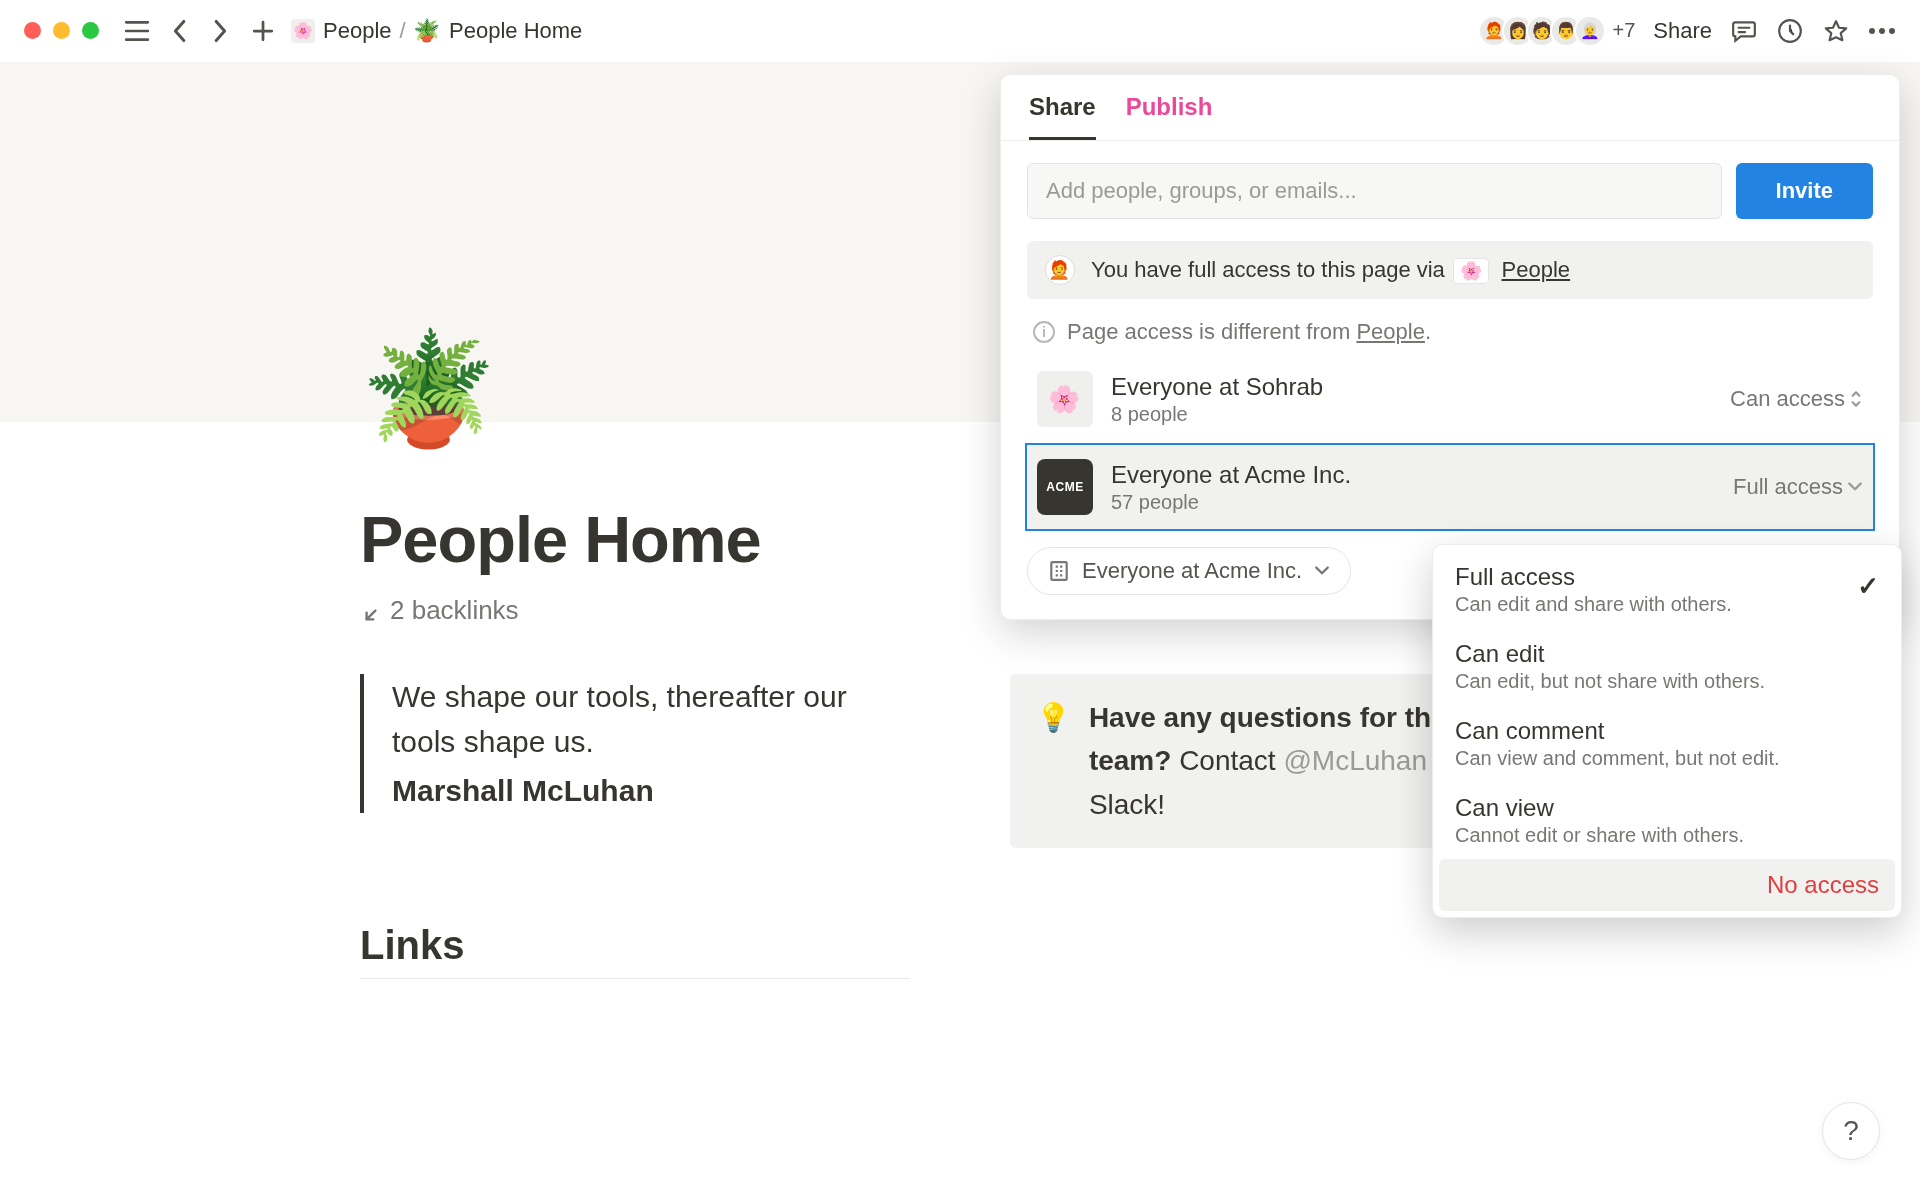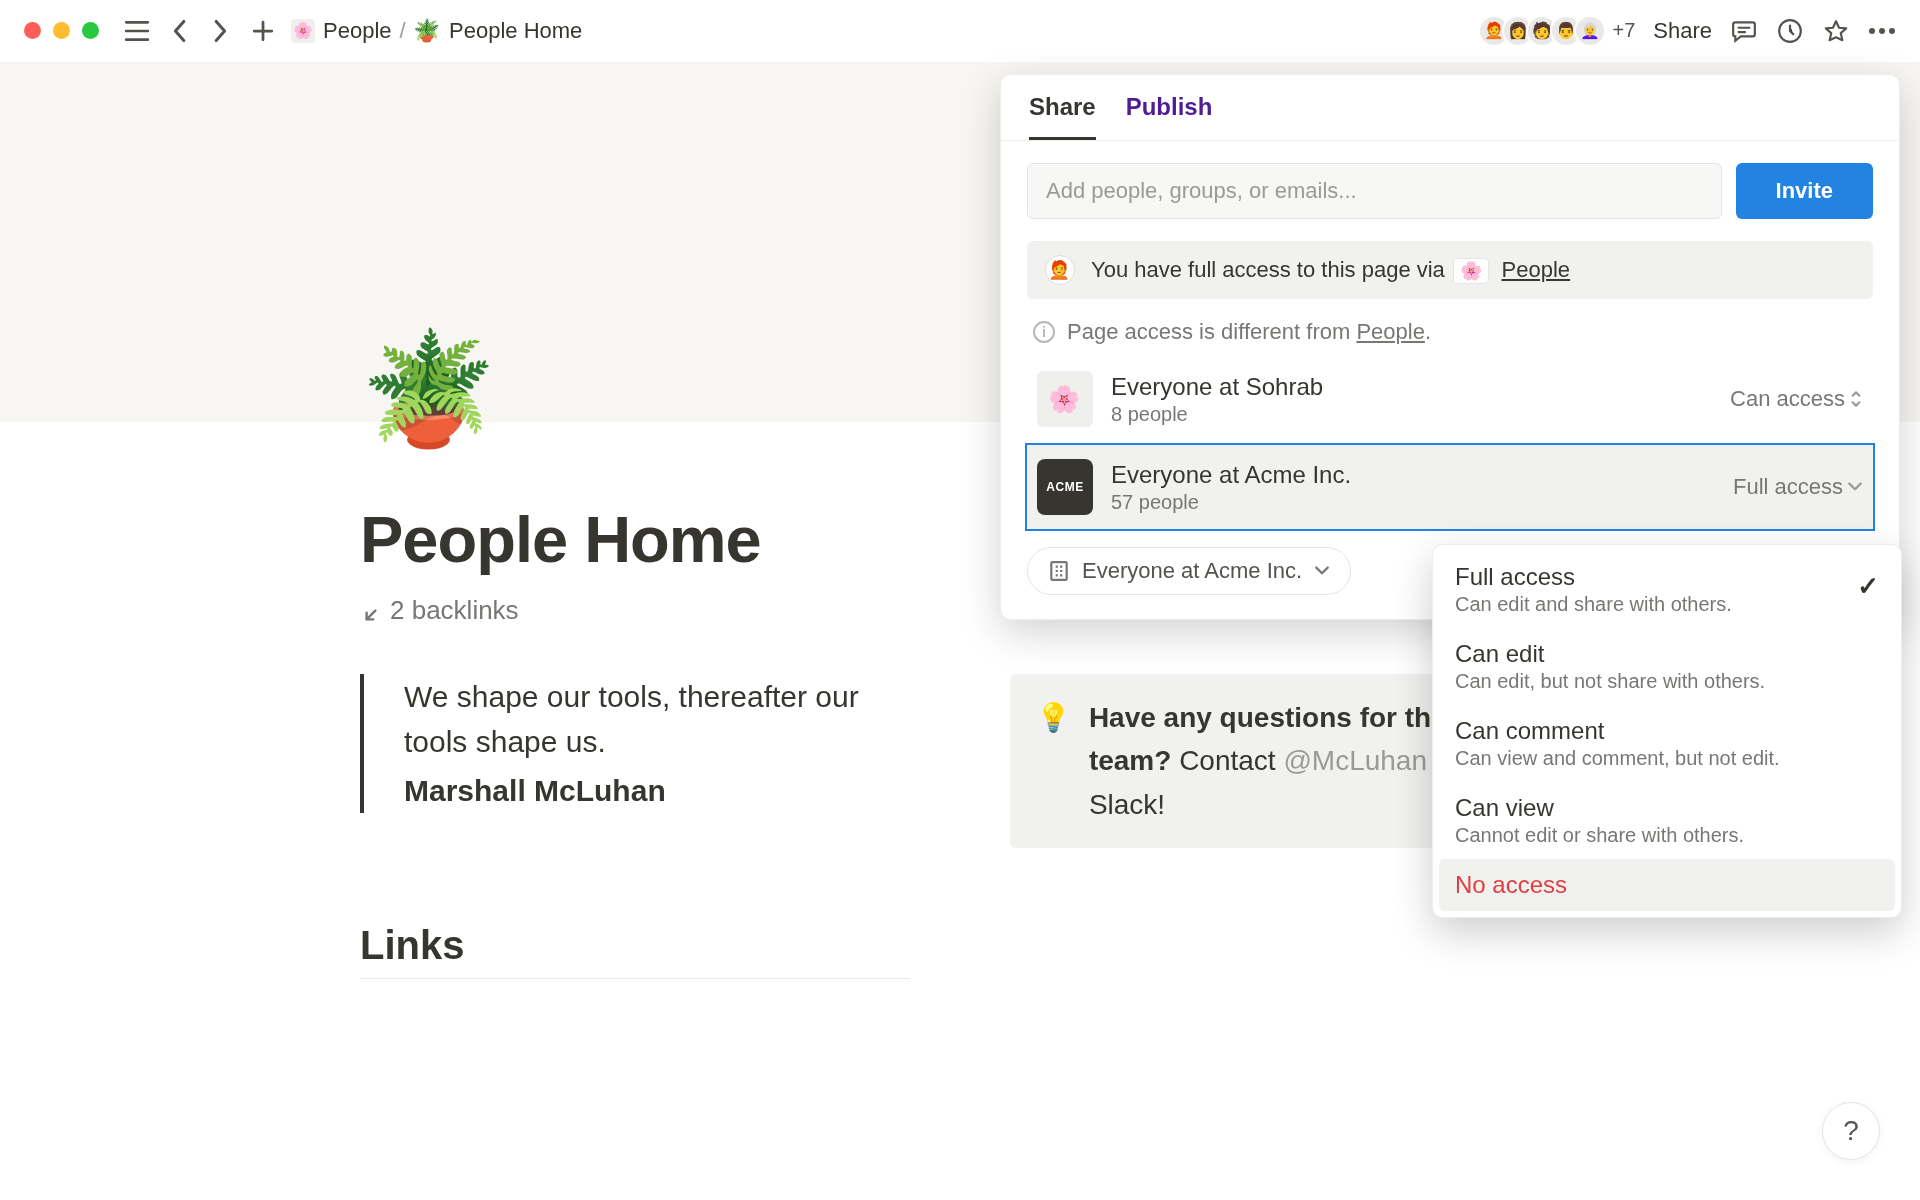--- a/index.html
+++ b/index.html
@@ -40,38 +40,38 @@
       max-width:1280px;
       margin:0 auto;
       padding:0 40px;
       position:relative;
     }
     .page-emoji { font-size:110px; position:relative; top:-88px; margin-bottom:-70px; line-height:1; }
     .page-title { font-size:65px; font-weight:700; letter-spacing:-1px; margin-top:40px; }
     .backlinks { display:flex; align-items:flex-end; gap:8px; margin-top:18px; font-size:26px; color:#787774; }
     .two-col { display:flex; gap:100px; margin-top:48px; }
     .col { flex:1; }
-    .quote { border-left:4px solid #37352f; padding-left:40px; font-size:30px; line-height:1.5; }
+    .quote { border-left:4px solid #37352f; padding-left:28px; font-size:30px; line-height:1.5; }
     .quote .author { font-weight:600; margin-top:4px; }
     .callout { background:#f1f1ef; border-radius:6px; padding:22px 26px; font-size:28px; line-height:1.55; display:flex; gap:18px; }
     .callout .bulb { font-size:28px; }
     .mention { color:#9b9a97; }
     .section-title { font-size:40px; font-weight:700; margin-top:110px; padding-bottom:10px; border-bottom:1px solid #e9e9e7; }
     
     .share-panel {
       position:absolute; top:74px; right:20px;
       width:900px;
       background:#fff;
       border:1px solid rgba(55,53,47,0.09);
       border-radius:10px;
       box-shadow:0 12px 40px rgba(0,0,0,0.18);
       z-index:30;
     }
     .share-tabs { display:flex; gap:30px; padding:18px 28px 0; border-bottom:1px solid #ededec; }
-    .share-tab { font-size:24px; font-weight:600; color:#4c1d95; padding-bottom:16px; cursor:pointer; }
+    .share-tab { font-size:24px; font-weight:600; color:#ec4899; padding-bottom:16px; cursor:pointer; }
     .share-tab.active { color:#37352f; border-bottom:3px solid #37352f; }
     .share-body { padding:22px 26px 24px; }
     .invite-row { display:flex; gap:14px; }
     .invite-input { flex:1; border:1px solid #e4e4e2; background:#f7f7f5; border-radius:6px; padding:14px 18px; font-size:22px; color:#37352f; }
     .invite-input::placeholder{color:#9b9a97;}
     .invite-btn { background:#2383e2; color:#fff; border:none; border-radius:6px; padding:0 40px; font-size:22px; font-weight:600; cursor:pointer; }
     .access-note { margin-top:22px; background:#f1f1ef; border-radius:6px; padding:14px 18px; display:flex; align-items:center; gap:16px; font-size:22px; color:#37352f; }
     .access-note .avatar-small{ width:30px; height:30px; border-radius:50%; background:#fff; border:1px solid #ddd; display:flex; align-items:center; justify-content:center; font-size:18px;}
     .access-note .chip { background:#fff; border:1px solid #e4e4e2; border-radius:4px; padding:2px 6px; font-size:18px; margin:0 6px 0 2px;}
     .access-note .link { text-decoration:underline; color:#37352f; cursor:pointer; }
@@ -92,21 +92,21 @@
       position:absolute; top:544px; right:18px;
       width:470px;
       background:#fff; border:1px solid rgba(55,53,47,0.09);
       border-radius:10px;
       box-shadow:0 14px 40px rgba(0,0,0,0.2);
       z-index:40;
       overflow:hidden;
       padding:6px;
     }
     .perm-item { padding:12px 16px; border-radius:6px; cursor:pointer; position:relative; }
-    .perm-item.hovered{background:#f1f1ef;}
+    .perm-item.hovered{background:#f1f1ef;text-align:right;}
     .perm-item .pt { font-size:24px; font-weight:500; color:#37352f; }
     .perm-item .pd { font-size:20px; color:#787774; margin-top:2px; }
     .perm-item.noaccess .pt { color:#e03e3e; }
     .perm-item .check { position:absolute; right:16px; top:20px; font-size:26px; font-weight:700; }
     
     .help-btn { position:absolute; right:40px; bottom:40px; width:58px; height:58px; border-radius:50%; border:1px solid #e4e4e2; background:#fff; display:flex; align-items:center; justify-content:center; font-size:28px; color:#55534e; box-shadow:0 2px 8px rgba(0,0,0,0.05); cursor:pointer;}
     svg { display:block; }
   </style>
 </head>
 <body>

